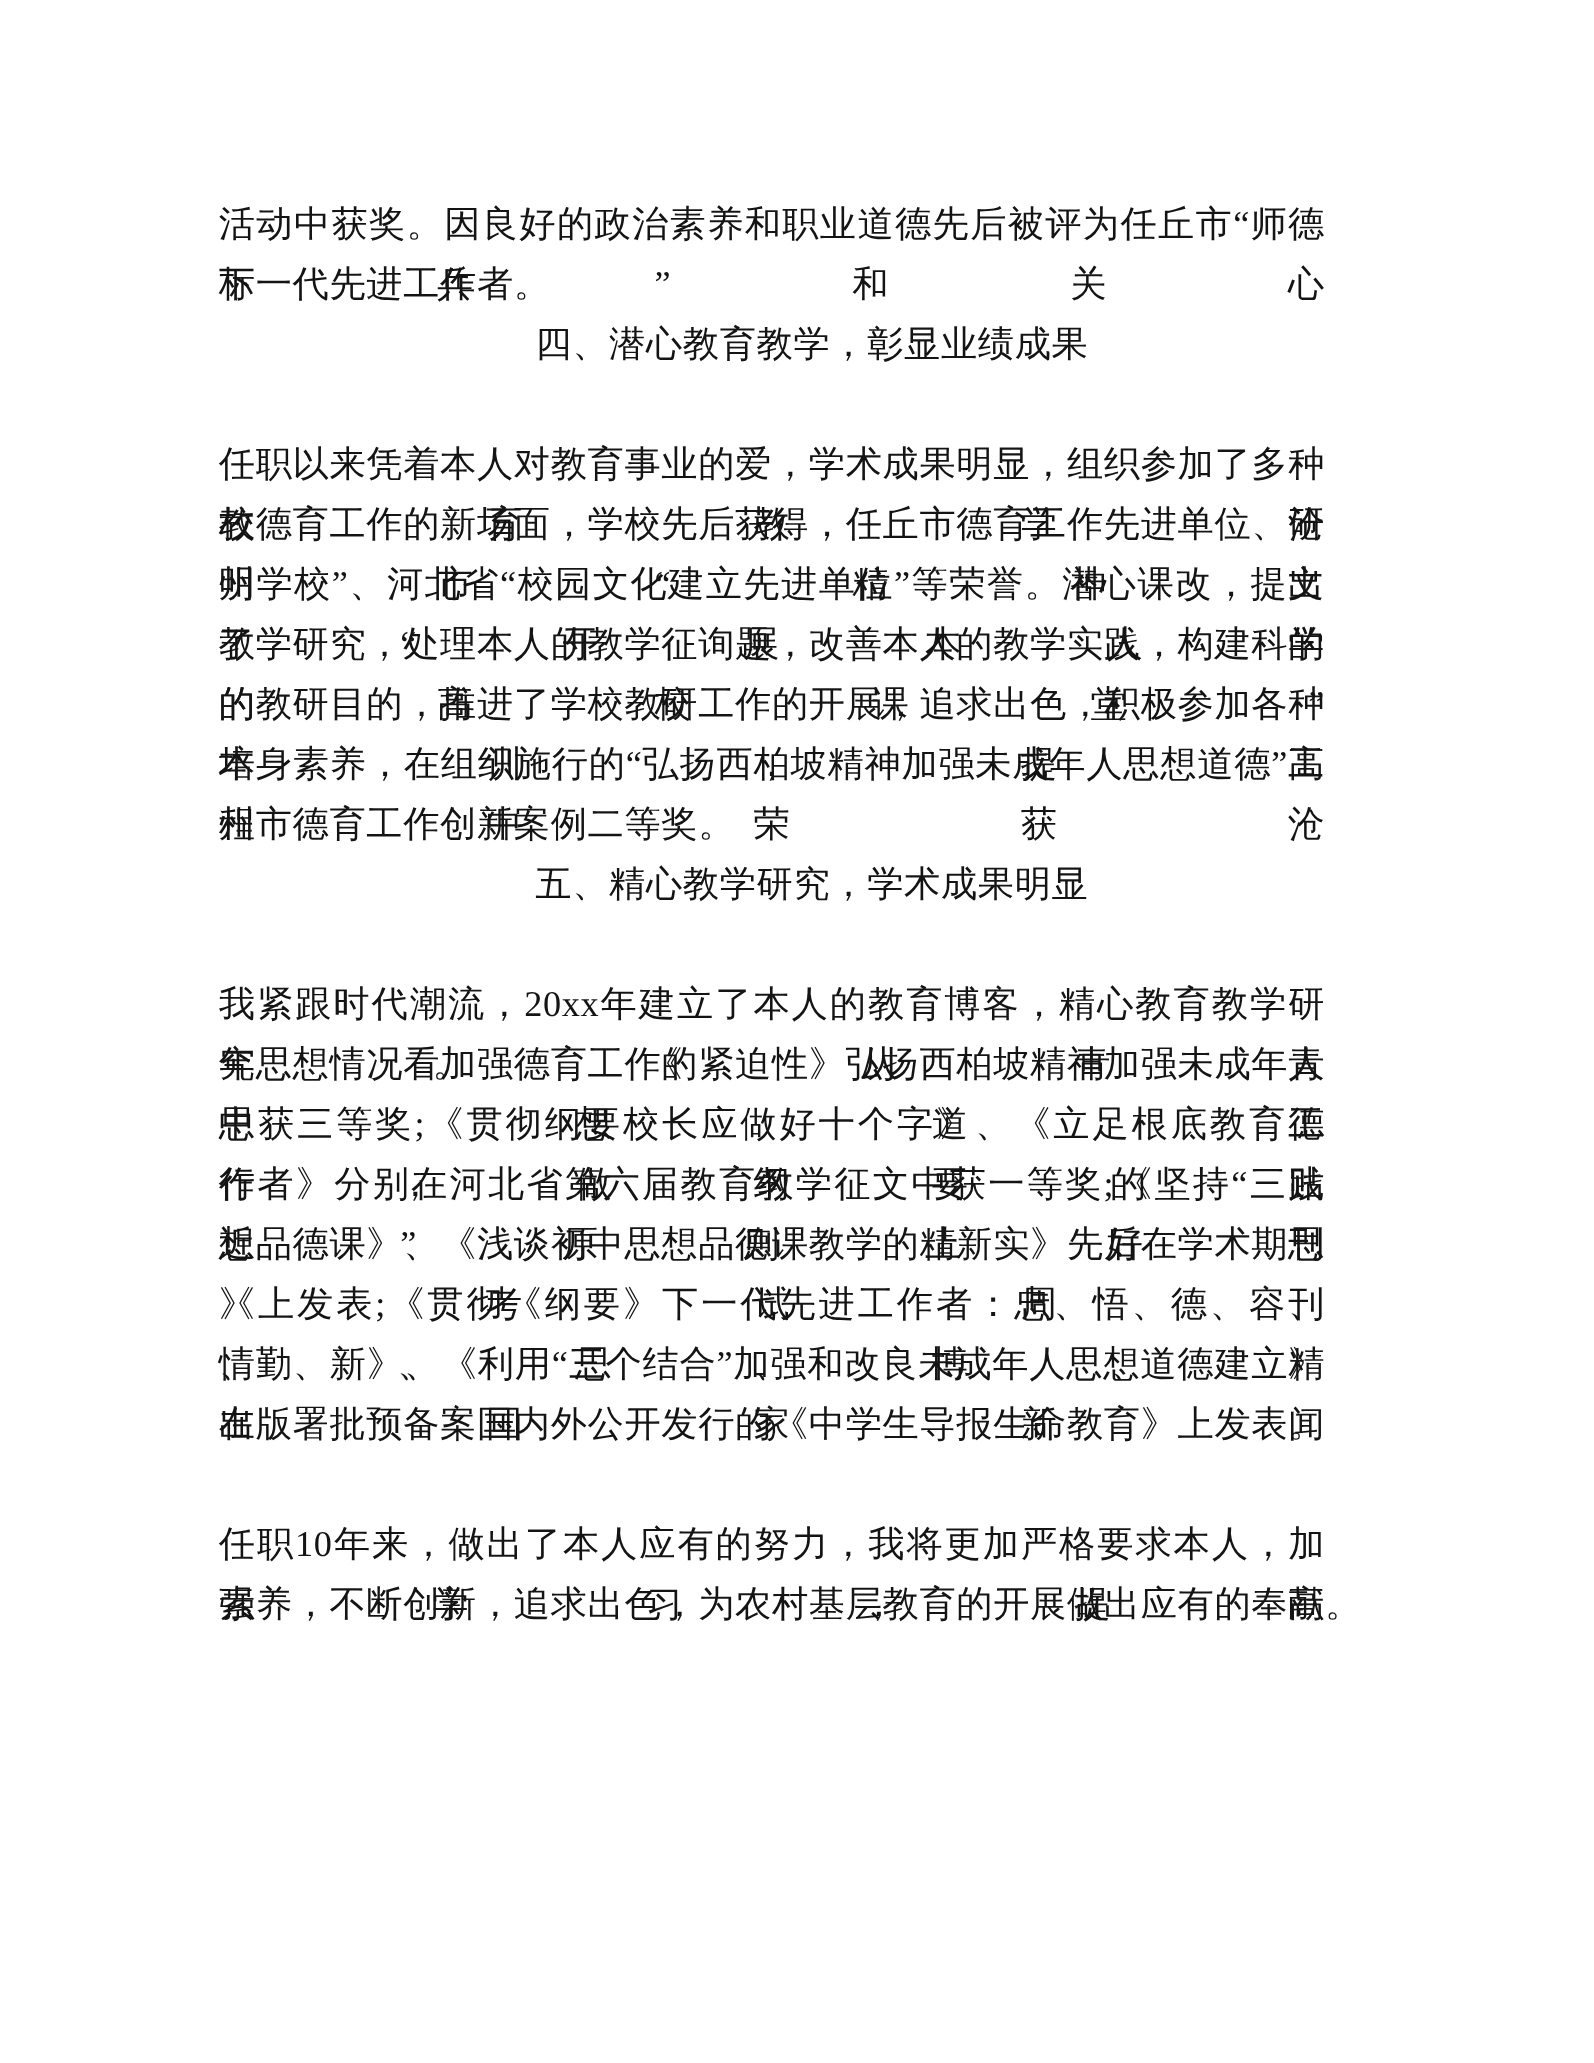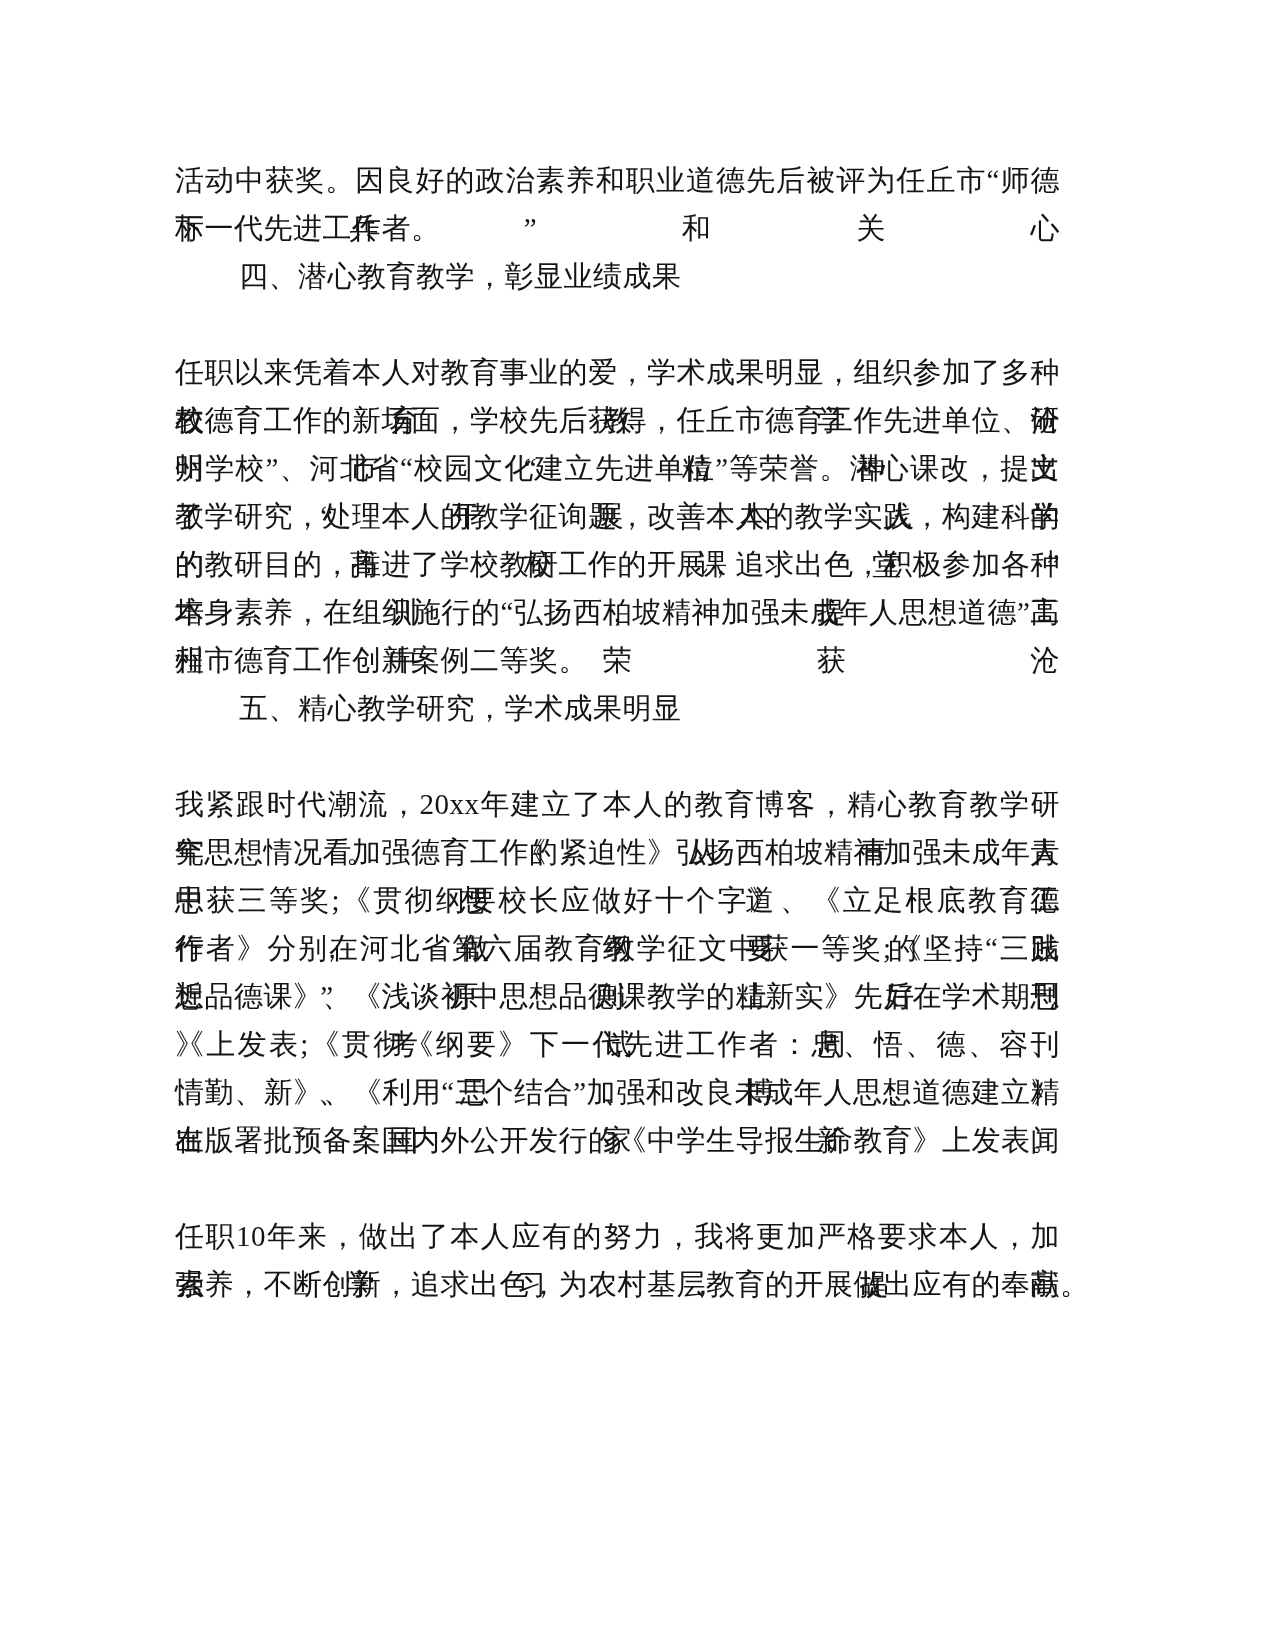--- a/index.html
+++ b/index.html
@@ -31,20 +31,21 @@
     white-space: nowrap;
     letter-spacing: 0.5px;
   }
   .row.fill {
     white-space: normal;
     text-align: justify;
     text-align-last: justify;
   }
   .row.heading {
     padding-left: 64px;
+    text-align: center;
   }
   .row.blank {
     height: 48px;
   }
 </style>
 </head>
 <body>
 
 <div class="page">
   <div class="text-block">

